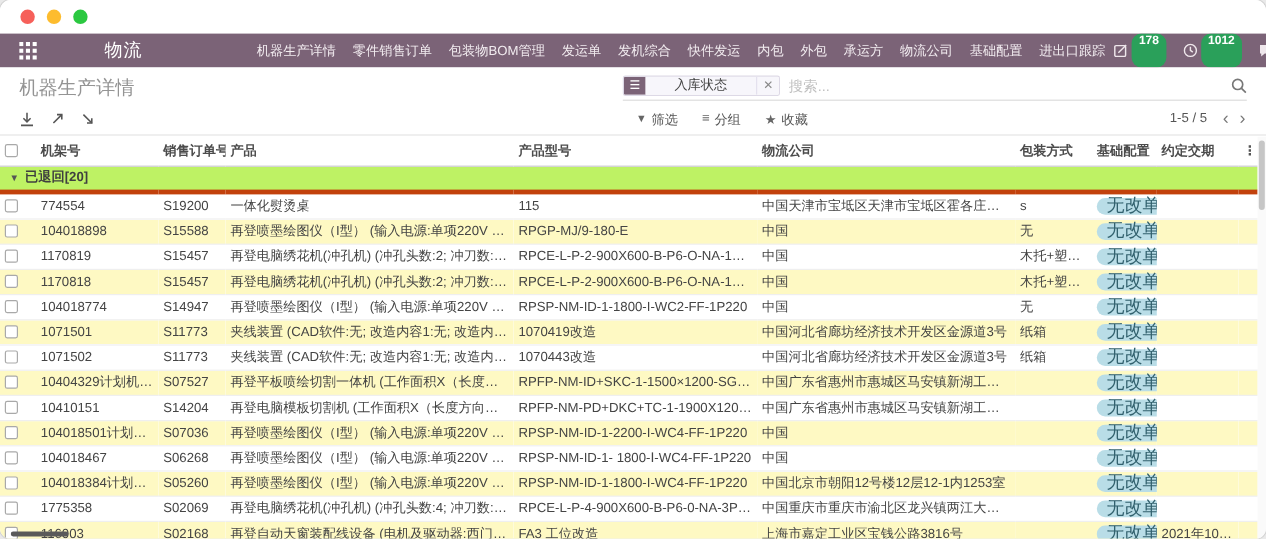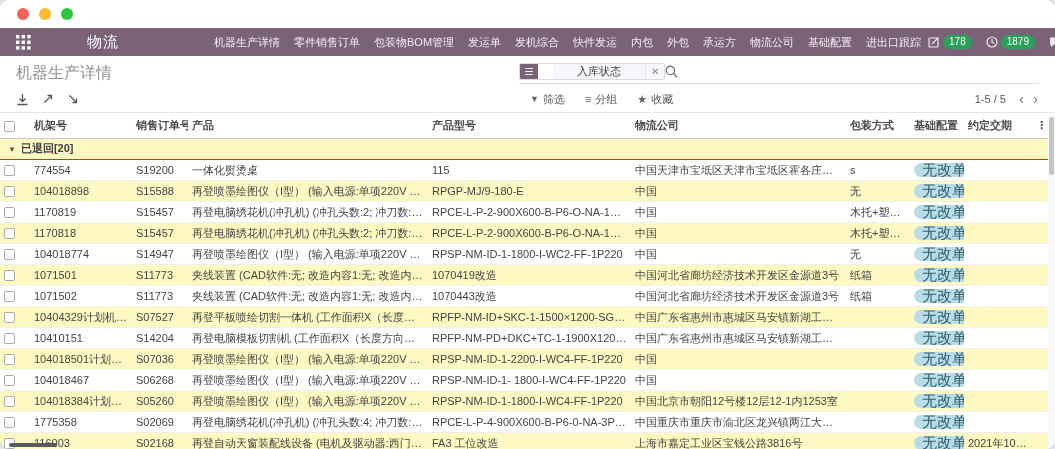--- a/index.html
+++ b/index.html
@@ -12,31 +12,31 @@
   .dot.r { background:#f6605a; } .dot.y { background:#fdbc2e; } .dot.g { background:#2bc840; }
   
   .navbar { height:28px; background:#7b6377; display:flex; align-items:center; color:#fff;
             font-size:11px; padding:0 12px; white-space:nowrap; overflow:hidden; }
   .apps-btn { background:none; border:none; cursor:pointer; display:flex; align-items:center; padding:0 4px; }
   .brand { font-size:15px; font-weight:normal; margin:0 0 0 52px; letter-spacing:1px; }
   .menu { display:flex; margin-left:88px; }
   .mi { padding:0 7px; cursor:pointer; color:#f2ecf0; }
   .nav-right { margin-left:auto; display:flex; align-items:center; gap:16px; }
   .badge { display:flex; align-items:center; gap:3px; cursor:pointer; }
-  .bpill { background:#2aa05a; color:#fff; border-radius:8px; padding:0 6px; height:14px;
-           line-height:14px; font-size:10px; font-weight:normal; }
+  .bpill { background:#2aa05a; color:#fff; border-radius:8px; padding:0 6px; height:28px;
+           line-height:14px; font-size:10px; font-weight:bold; }
   
   .cp1 { display:flex; align-items:flex-start; padding:7px 16px 0 16px; height:32px; }
   .page-title { font-size:16px; font-weight:normal; color:#949494; }
   .searchbar { margin-left:auto; width:520px; display:flex; align-items:center;
                border-bottom:1px solid #dcdcdc; padding-bottom:3px; }
   .facet { display:flex; align-items:stretch; border:1px solid #ddd9e6; border-radius:2px;
            overflow:hidden; font-size:11px; height:17px; line-height:15px; }
   .facet-ic { background:#7b6377; color:#fff; width:18px; text-align:center; font-size:10px; }
-  .facet-lb { background:#f7f6fb; padding:0 24px; color:#444;margin-left:15px; }
+  .facet-lb { background:#f7f6fb; padding:0 24px; color:#444; }
   .facet-x  { background:#f7f6fb; border-left:1px solid #e4e1ee; padding:0 5px; color:#888; cursor:pointer; font-size:10px; }
   .search-input { border:none; outline:none; flex:1; font-size:12px; padding:0 7px; color:#555; background:transparent; }
   .search-input::placeholder { color:#c0c0c0; }
   .cp2 { position:relative; display:flex; align-items:center; padding:3px 16px 5px 16px; height:24px; }
   .tools { display:flex; align-items:center; gap:13px; }
   .tool { background:none; border:none; cursor:pointer; display:flex; padding:0; }
   .filters { position:absolute; left:530px; display:flex; gap:20px; font-size:11px; color:#555; }
   .fbtn { display:flex; align-items:center; gap:4px; cursor:pointer; background:none; border:none; font-size:11px; color:#555; }
   .f-ic { font-size:9px; color:#666; } .f-star { font-size:11px; color:#666; }
   .pager { position:absolute; right:14px; display:flex; align-items:center; gap:10px; font-size:11px; color:#555;justify-content:space-between; }
@@ -45,22 +45,22 @@
   .list { position:relative; border-top:1px solid #e5e5e5; }
   table { border-collapse:collapse; table-layout:fixed; width:1048px; }
   th { text-align:left; font-size:11px; color:#4c4c4c; font-weight:bold; padding:5px 4px;
        border-bottom:1px solid #cacaca; white-space:nowrap; overflow:hidden; background:#fff; cursor:pointer; }
   td { font-size:11px; color:#444; padding:3px 4px; line-height:11px; white-space:nowrap;
        overflow:hidden; text-overflow:ellipsis; border-bottom:1px solid #efefef; }
   tr.data.alt { background:#fef9c3; }
   tr.data { cursor:pointer; }
   .cbx { display:inline-block; width:11px; height:11px; border:1px solid #a9a9a9; border-radius:2px;
          background:#fff; vertical-align:middle; cursor:pointer; }
-  tr.grp td { background:#fef9c3; font-weight:bold; color:#3f3f3f; padding:4px 8px; line-height:11px;
-              border-bottom:1px solid #c2410c; cursor:pointer; }
+  tr.grp td { background:#bef264; font-weight:bold; color:#3f3f3f; padding:4px 8px; line-height:11px;
+              border-bottom:4px solid #c2410c; cursor:pointer; }
   .caret { font-size:8px; color:#555; margin-right:5px; }
   .pill { display:inline-block; background:#b9dde7; color:#32616e; border-radius:9px;
           padding:2px 8px; font-size:15px; line-height:10px; }
   .hdots { text-align:center; color:#555; }
   
   .vscroll { position:absolute; top:1px; right:0; width:7px; bottom:0; background:#fafafa; }
   .vthumb { width:5px; margin:3px 1px 0 1px; height:58px; background:#c6c6c6; border-radius:3px; cursor:pointer; }
   .hthumb { position:absolute; bottom:2px; left:9px; width:48px; height:4px; background:#5a5a5a;
             border-radius:2px; cursor:pointer; }
 </style>
@@ -116,21 +116,21 @@
             </span>
      <span class="bpill">178</span>
    </span>
           <span class="badge">
      <span style="display:flex">
               <svg width="12" height="12" viewBox="0 0 12 12" fill="none" stroke="#efe7ec" stroke-width="1.2">
                 <circle cx="6" cy="6" r="5"></circle>
                 <polyline points="6,3 6,6 8,7.5"></polyline>
               </svg>
             </span>
-     <span class="bpill">1879</span>
+     <span class="bpill">1012</span>
    </span>
           <span class="badge">
      <span style="display:flex">
               <svg width="12" height="12" viewBox="0 0 12 12">
                 <path d="M1 1.5h10v7H5l-3 2.5v-2.5H1z" fill="#efe7ec"></path>
               </svg>
             </span>
 
    </span>
         </span>
@@ -139,20 +139,21 @@
   </div>
 
   <div class="cp1">
     <h1 class="page-title">机器生产详情</h1>
     <div class="searchbar">
       <div class="facet">
         <span class="facet-ic">☰</span>
         <span class="facet-lb">入库状态</span>
         <span class="facet-x">✕</span>
       </div>
+      <input class="search-input" placeholder="搜索..." style="">
       <span style="display:flex;cursor:pointer;">
         <svg width="13" height="13" viewBox="0 0 13 13" fill="none" stroke="#777" stroke-width="1.4">
           <circle cx="5.4" cy="5.4" r="4.2"></circle>
             <line x1="8.6" y1="8.6" x2="12.2" y2="12.2"></line>
         </svg>
       </span>
     </div>
   </div>
 
   <div class="cp2">

